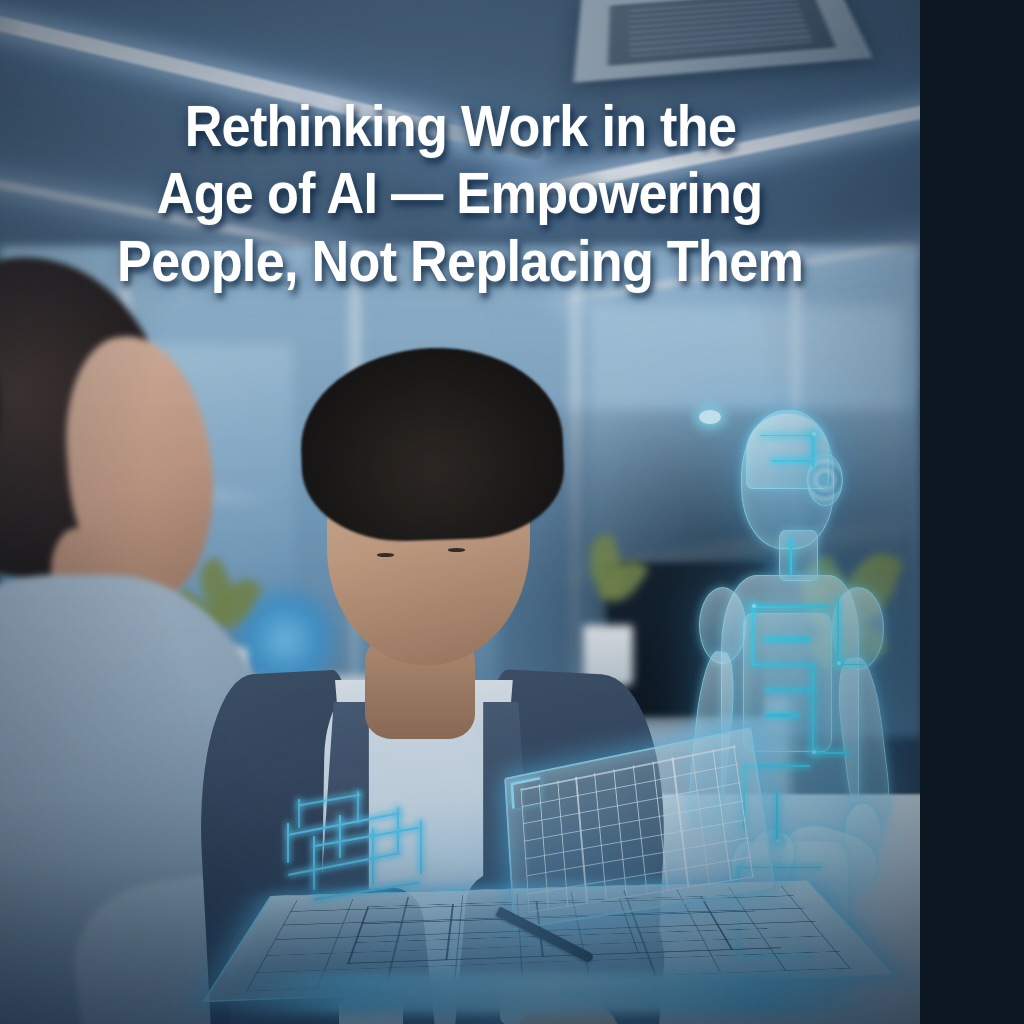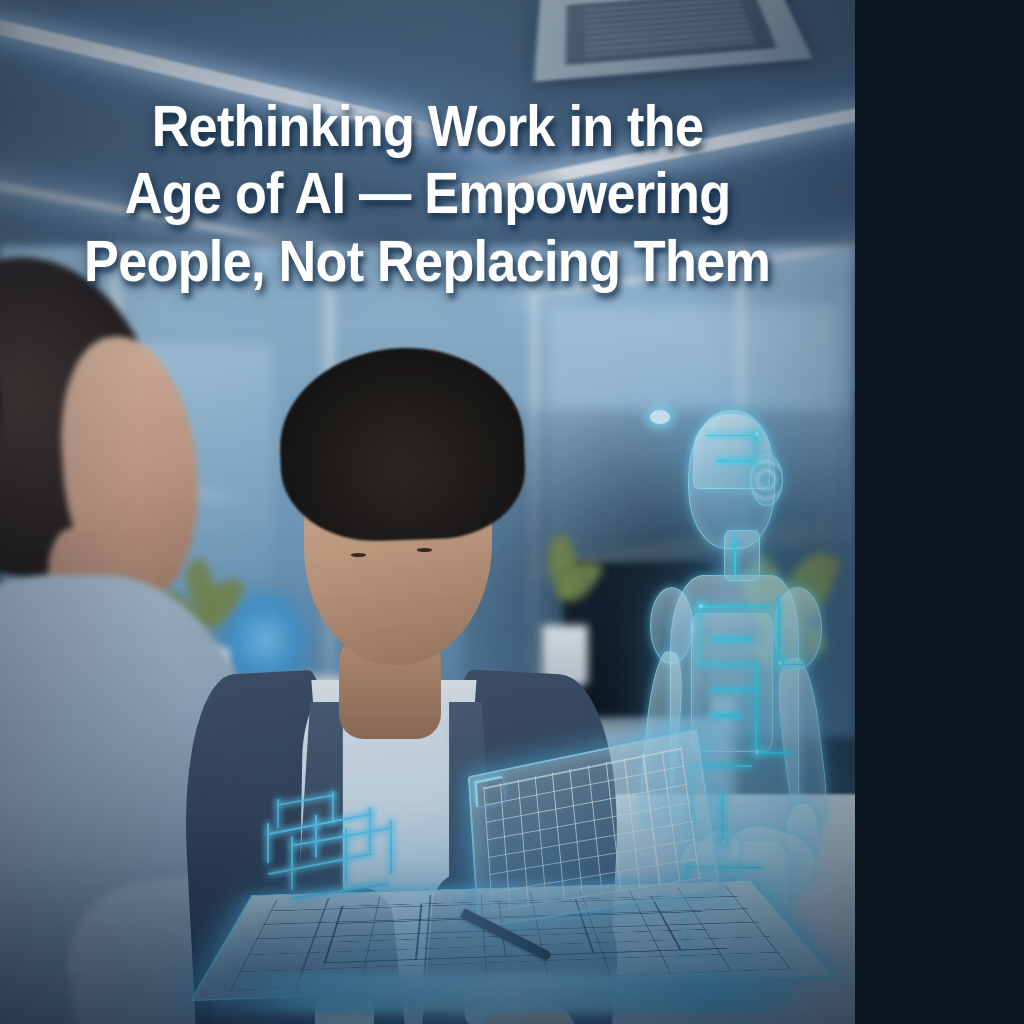--- a/index.html
+++ b/index.html
@@ -2,21 +2,21 @@
 <html><head>
 <meta charset="utf-8">
 <title>Rethinking Work in the Age of AI</title>
 <style>
   * { margin:0; padding:0; box-sizing:border-box; }
   html,body { width:1024px; height:1024px; overflow:hidden; background:#0c1620; }
   body { font-family:"Liberation Sans", sans-serif; }
 
   #stage {
     position:relative;
-    width:855px; height:1024px;
+    width:920px; height:1024px;
     overflow:hidden;
     background:#2d4257;
   }
 
   
   .layer { position:absolute; }
 
   
   .ceiling {
     left:-5%; top:-2%; width:110%; height:40%;

